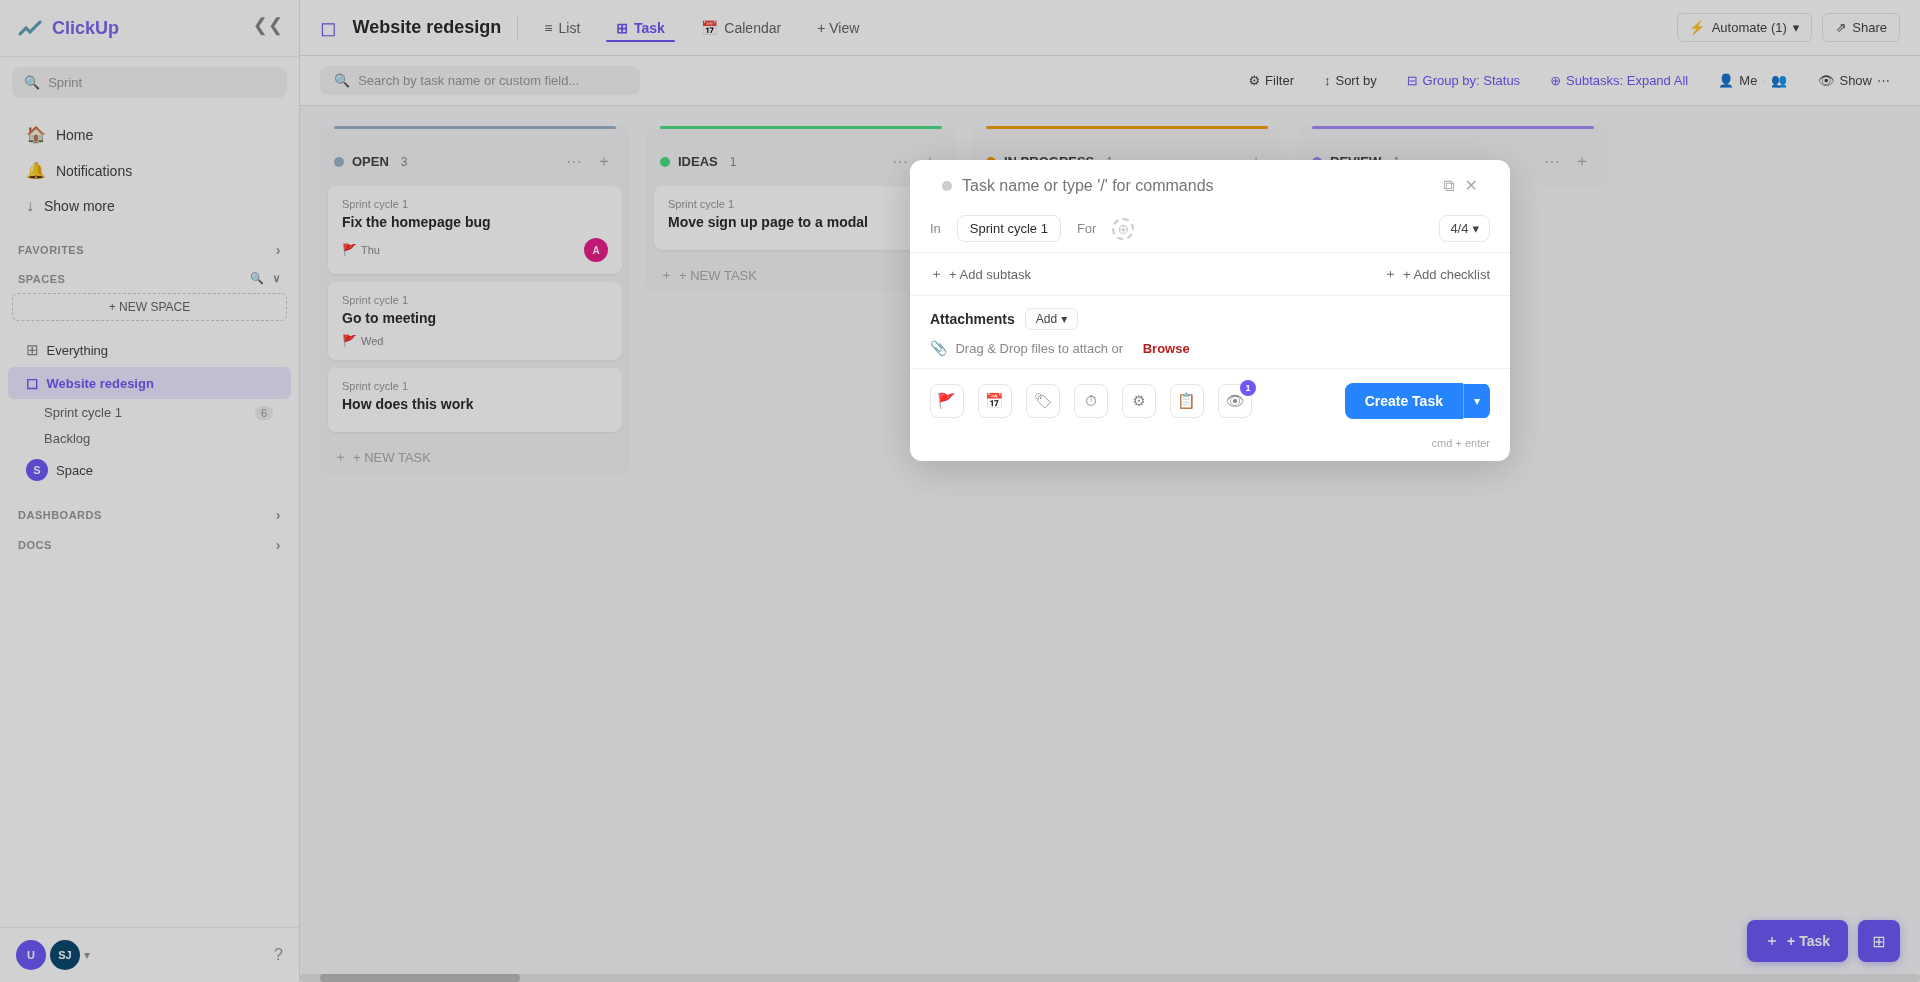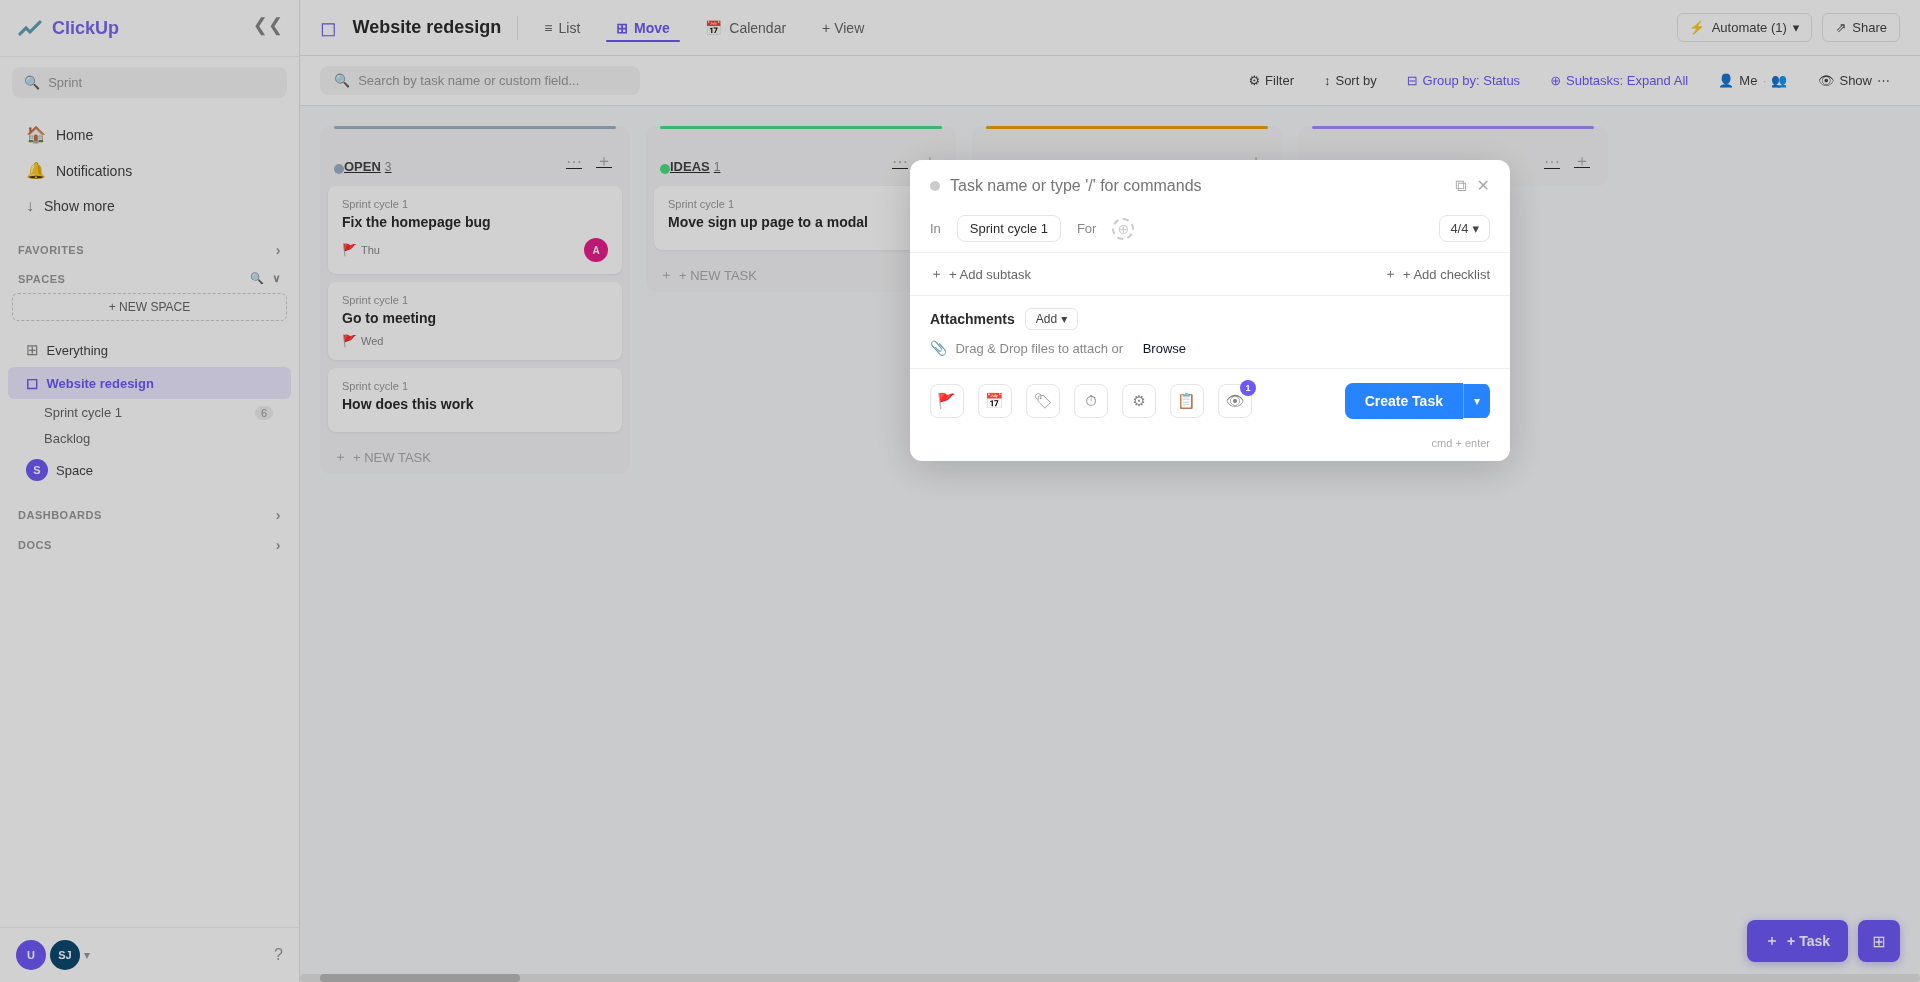--- a/index.html
+++ b/index.html
@@ -225,23 +225,23 @@
       min-width: 310px;
       max-width: 310px;
       background: #f5f5f7;
       border-radius: 10px;
       margin-right: 16px;
       display: flex;
       flex-direction: column;
     }
     .column-header {
       display: flex;
-      align-items: flex-end;
+      align-items: center;
       padding: 12px 14px;
-      text-decoration: underline;
+      gap: 8px;
     }
     .col-status-dot {
       width: 10px; height: 10px; border-radius: 50%;
     }
     .dot-open { background: #9db2c8; }
     .dot-ideas { background: #4ade80; }
     .dot-inprogress { background: #f59e0b; }
     .dot-review { background: #a78bfa; }
 
     .col-title { font-size: 13px; font-weight: 700; color: #444; text-transform: uppercase; }
@@ -289,21 +289,21 @@
       background: #fff;
       border-radius: 12px;
       box-shadow: 0 8px 40px rgba(0,0,0,0.18);
       z-index: 200;
       padding: 0;
       overflow: hidden;
     }
     .modal-header {
       display: flex;
       align-items: center;
-      padding: 16px 20px 10px;
+      padding: 16px 32px 10px;
       gap: 10px;
       border-bottom: none;
     }
     .modal-status-dot { width: 10px; height: 10px; border-radius: 50%; background: #ccc; }
     .modal-title-input {
       flex: 1;
       border: none;
       outline: none;
       font-size: 16px;
       color: #bbb;
@@ -364,21 +364,21 @@
     .attach-title { font-size: 14px; font-weight: 600; color: #2c2c2c; }
     .attach-add-btn {
       display: flex; align-items: center; gap: 4px;
       padding: 3px 10px; border: 1px solid #e5e5e5; border-radius: 6px;
       font-size: 12px; color: #444; cursor: pointer; background: #fff;
     }
     .attach-drop {
       display: flex; align-items: center; gap: 8px;
       font-size: 13px; color: #888;
     }
-    .attach-drop a { color: #0f172a; text-decoration: none; font-weight: 400; }
+    .attach-drop a { color: #b91c1c; text-decoration: none; font-weight: 700; }
     .attach-paperclip { color: #999; font-size: 14px; }
 
     .modal-footer {
       display: flex;
       align-items: center;
       padding: 14px 20px;
       gap: 12px;
     }
     .footer-icons { display: flex; gap: 14px; align-items: center; }
     .footer-icon {
@@ -544,21 +544,21 @@
   <div class="topbar">
     <span class="page-icon">◻</span>
     <span class="page-title">Website redesign</span>
     <div class="divider-v"></div>
     <div class="tab-item">
       <span>≡</span>
       <span>List</span>
     </div>
     <div class="tab-item active tab-active-indicator">
       <span>⊞</span>
-      <span>Move</span>
+      <span>Task</span>
     </div>
     <div class="tab-item">
       <span>📅</span>
       <span>Calendar</span>
     </div>
     <div class="tab-item">
       <span>+ View</span>
     </div>
     <div class="topbar-right">
       <div class="top-btn">

